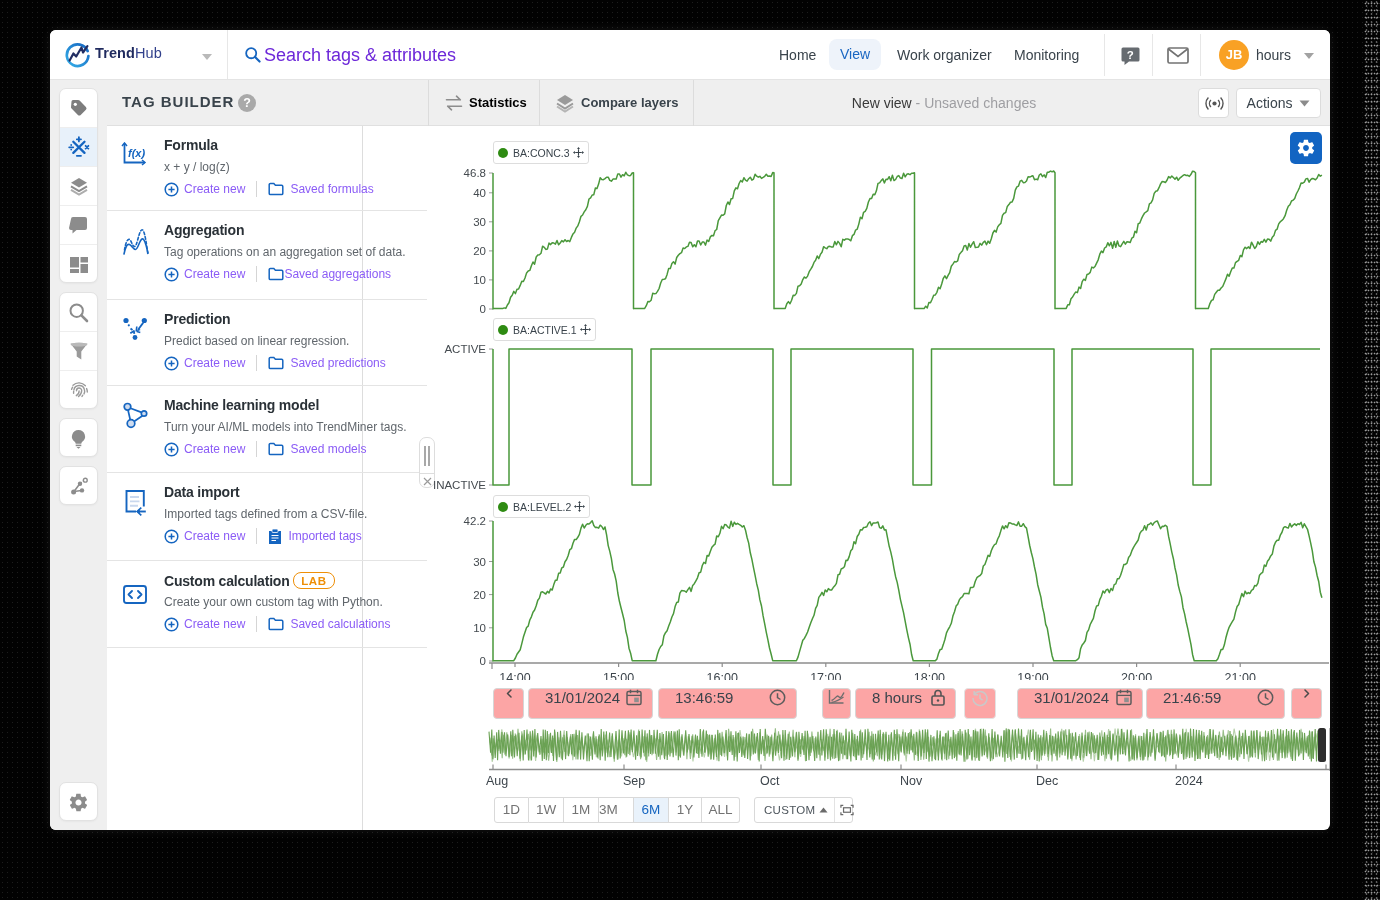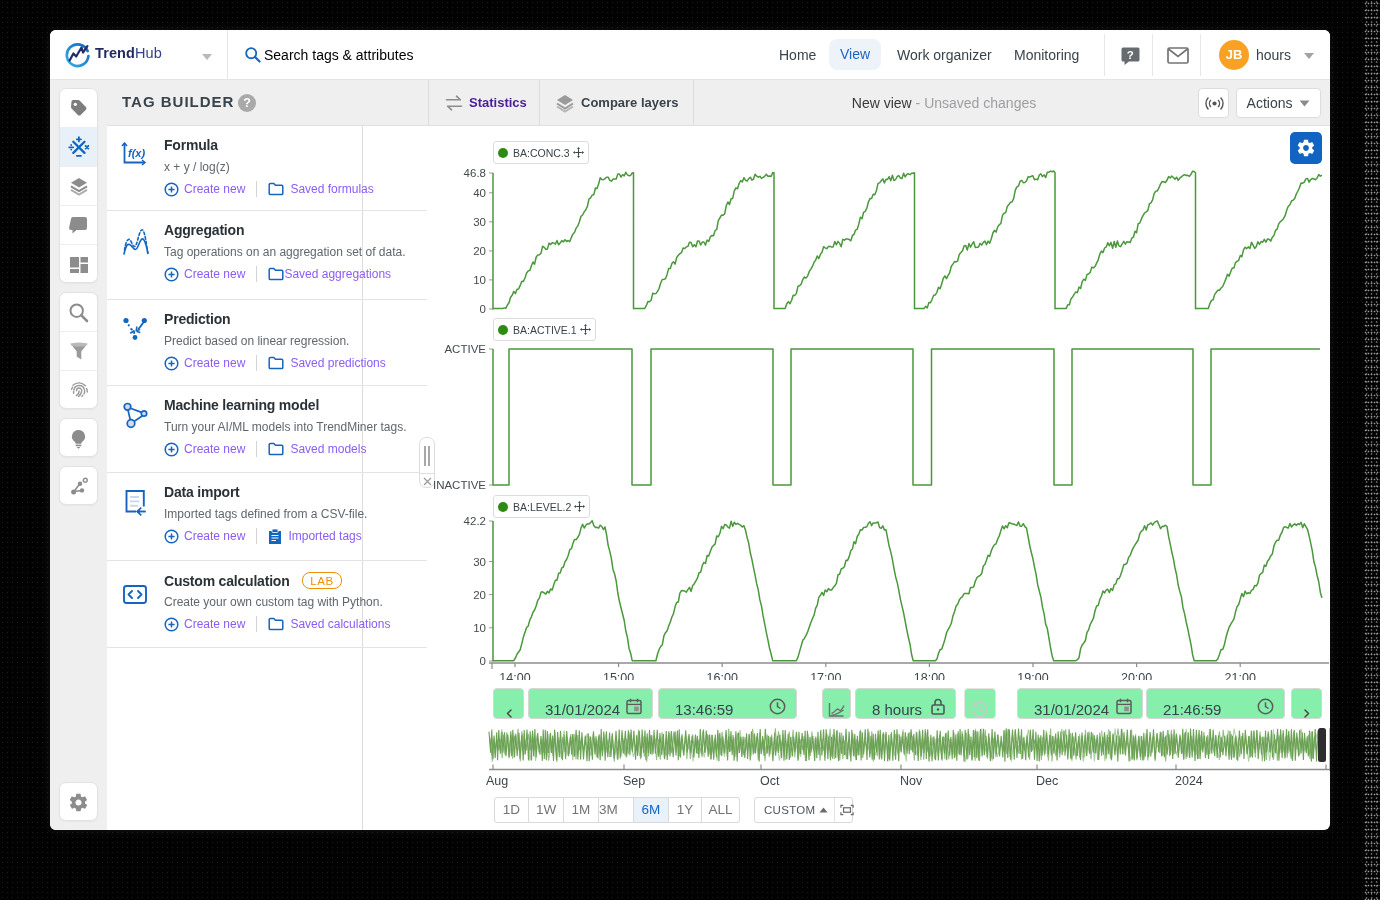--- a/index.html
+++ b/index.html
@@ -37,22 +37,22 @@
   .psub  { position:absolute; left:57px; top:34px; font-size:12px; color:#60666c; }
   .plinks{ position:absolute; left:57px; top:54px; font-size:12px; color:#8b5cf6; height:18px; display:flex; align-items:center; }
   .pdiv  { display:inline-block; width:1px; height:16px; background:#d5d5d5; margin:0 11px; }
   
   #charts { position:absolute; left:377px; top:96px; width:903px; height:554px; }
   .chip { position:absolute; background:#fff; border:1px solid #ddd; border-radius:3px;
     height:23px; display:flex; align-items:center; font-size:10.5px; color:#39434b; padding:0 4px; }
   .chip .dot { width:10px; height:10px; border-radius:50%; background:#2e8b12; margin-right:5px; flex:none; }
   .chip .mv { margin-left:3px; display:flex; }
   
-  .tc { position:absolute; height:31px; background:#86efac; border:1px solid #d6d6d6; border-radius:4px;
-    font-size:15px; color:#39434b; display:flex; align-items:flex-end; }
+  .tc { position:absolute; height:31px; background:#fca5a5; border:1px solid #d6d6d6; border-radius:4px;
+    font-size:15px; color:#39434b; display:flex; align-items:flex-start; }
   
   .zb { position:absolute; top:767px; height:26px; display:flex; }
   .zb span { display:block; height:26px; line-height:24px; padding:0 9px; font-size:13.5px;
     color:#737373; background:#fff; border:1px solid #d9d9d9; border-left:none; }
   .zb span:first-child { border-left:1px solid #d9d9d9; border-radius:3px 0 0 3px; }
   .zb span:last-child { border-radius:0 3px 3px 0; }
   .zb span.on { color:#1565c0; background:#e9f2fb; }
   text { font-family:"Liberation Sans", sans-serif; }
 </style>
 </head>
@@ -78,21 +78,21 @@
       <div class="abs" style="left:45px;top:15px;font-size:14.5px;color:#1f2a5e;letter-spacing:.1px">
         <b>Trend</b><span style="color:#32418c">Hub</span></div>
       <svg class="abs" style="left:151px;top:23px" width="12" height="8">
           <path d="M1 1 L6 7 L11 1 Z" fill="#b9b9b9"></path>
         </svg>
       <div class="vsep" style="left:177px;top:0;height:49px"></div>
       <svg class="abs" style="left:194px;top:16px" width="18" height="18" viewBox="0 0 20 20">
         <circle cx="8" cy="8" r="5.6" fill="none" stroke="#1565c0" stroke-width="2"></circle>
         <line x1="12.3" y1="12.3" x2="17.3" y2="17.3" stroke="#1565c0" stroke-width="2.4" stroke-linecap="round"></line>
       </svg>
-      <div class="navtxt" style="left:214px;color:#000000;font-size:14px">Search tags &amp; attributes</div>
+      <div class="navtxt" style="left:214px;color:#6d28d9;font-size:18px">Search tags &amp; attributes</div>
       <div class="navtxt" style="left:729px">Home</div>
       <div class="abs" style="left:779px;top:9px;width:52px;height:31px;background:#eef3fa;border-radius:8px;
         text-align:center;line-height:31px;font-size:14px;color:#1a66c2">View</div>
       <div class="navtxt" style="left:847px">Work organizer</div>
       <div class="navtxt" style="left:964px">Monitoring</div>
       <div class="vsep" style="left:1054px;top:4px;height:42px"></div>
       <svg class="abs" style="left:1070px;top:15px" width="21" height="21" viewBox="0 0 21 21">
         <path d="M3 2.5 h15 a1.5 1.5 0 0 1 1.5 1.5 v11 a1.5 1.5 0 0 1 -1.5 1.5 h-9 l-4.5 3.5 v-3.5 h-1.5 a1.5 1.5 0 0 1 -1.5 -1.5 v-11 a1.5 1.5 0 0 1 1.5 -1.5 z" fill="#666b70"></path>
         <text x="10.3" y="13.6" font-size="11.5" font-weight="bold" fill="#fff" text-anchor="middle">?</text>
       </svg>
@@ -112,21 +112,21 @@
     <div id="bar">
       <div class="abs" style="left:72px;top:13px;font-size:15px;font-weight:700;color:#39434b;letter-spacing:1px">TAG BUILDER</div>
       <div class="abs" style="left:188px;top:14px;width:18px;height:18px;border-radius:50%;background:#a9a9a9;
         color:#fff;font-size:12.5px;font-weight:700;text-align:center;line-height:18px">?</div>
       <div class="barsep" style="left:378px"></div>
       <svg class="abs" style="left:395px;top:15px" width="18" height="16" viewBox="0 0 18 16">
         <g stroke="#8d8d8d" stroke-width="1.6" fill="none" stroke-linecap="round" stroke-linejoin="round">
           <path d="M1.5 4.8 h13.5 M11.5 1.2 l3.8 3.6 M3 11.2 h13.5 M6.5 14.8 l-3.8 -3.6"></path>
         </g>
       </svg>
-      <div class="abs" style="left:419px;top:15px;font-size:13px;font-weight:700;color:#4c1d95">Statistics</div>
+      <div class="abs" style="left:419px;top:15px;font-size:13px;font-weight:700;color:#000000">Statistics</div>
       <div class="barsep" style="left:489px"></div>
       <svg class="abs" style="left:505px;top:13px" width="20" height="20" viewBox="0 0 20 20">
         <path d="M10 2 L18 7 L10 12 L2 7 Z" fill="#9a9a9a"></path>
         <path d="M2 10.5 L10 15.5 L18 10.5" fill="none" stroke="#9a9a9a" stroke-width="2"></path>
         <path d="M2 13.5 L10 18.5 L18 13.5" fill="none" stroke="#b5b5b5" stroke-width="2"></path>
       </svg>
       <div class="abs" style="left:531px;top:15px;font-size:13px;font-weight:700;color:#39434b">Compare layers</div>
       <div class="barsep" style="left:643px"></div>
       <div class="abs" style="left:754px;top:15px;font-size:14px;color:#9e9ea2;width:280px;text-align:center">
         <span style="font-weight:400;color:#3a3a3a">New view</span> - Unsaved changes</div>
@@ -373,22 +373,22 @@
             </svg>
           <span style="margin-left:6px">Imported tags</span>
           </div>
       </div>
       <div class="pitem" style="top:435px;height:87px">
         <svg class="pico" viewBox="0 0 30 30" style="top:20px">
           <rect x="4" y="5" width="22" height="17" rx="2.5" fill="none" stroke="#1565c0" stroke-width="1.9"></rect>
           <path d="M12 10 l-3.5 3.5 3.5 3.5 M18 10 l3.5 3.5 -3.5 3.5" stroke="#1565c0" stroke-width="1.9" fill="none" stroke-linecap="round" stroke-linejoin="round"></path>
         </svg>
         <div class="ptitle">Custom calculation
-          <span style="display:inline-block;margin-left:9px;padding:1.5px 7px;border:1.5px solid #ee8f08;border-radius:8px;
-            color:#ee8f08;font-size:11.5px;font-weight:400;letter-spacing:.6px;vertical-align:1.5px">LAB</span></div>
+          <span style="display:inline-block;padding:1.5px 7px;border:1.5px solid #ee8f08;border-radius:8px;
+            color:#ee8f08;font-size:11.5px;font-weight:700;letter-spacing:.6px;vertical-align:1.5px">LAB</span></div>
         <div class="psub">Create your own custom tag with Python.</div>
         <div class="plinks">
             <svg width="15" height="15" viewBox="0 0 15 15" style="flex:none">
               <circle cx="7.5" cy="7.5" r="6.3" fill="none" stroke="#1565c0" stroke-width="1.5"></circle>
               <path d="M7.5 4.4 v6.2 M4.4 7.5 h6.2" stroke="#1565c0" stroke-width="1.5"></path>
             </svg>
             <span style="margin-left:5px">Create new</span>
             <span class="pdiv"></span>
           <svg width="16" height="14" viewBox="0 0 16 14" style="flex:none">
               <path d="M1.2 2.6 a1.2 1.2 0 0 1 1.2 -1.2 h3.4 l1.6 1.8 h6.2 a1.2 1.2 0 0 1 1.2 1.2 v7 a1.2 1.2 0 0 1 -1.2 1.2 h-11.2 a1.2 1.2 0 0 1 -1.2 -1.2 z" fill="none" stroke="#1565c0" stroke-width="1.5"></path>

